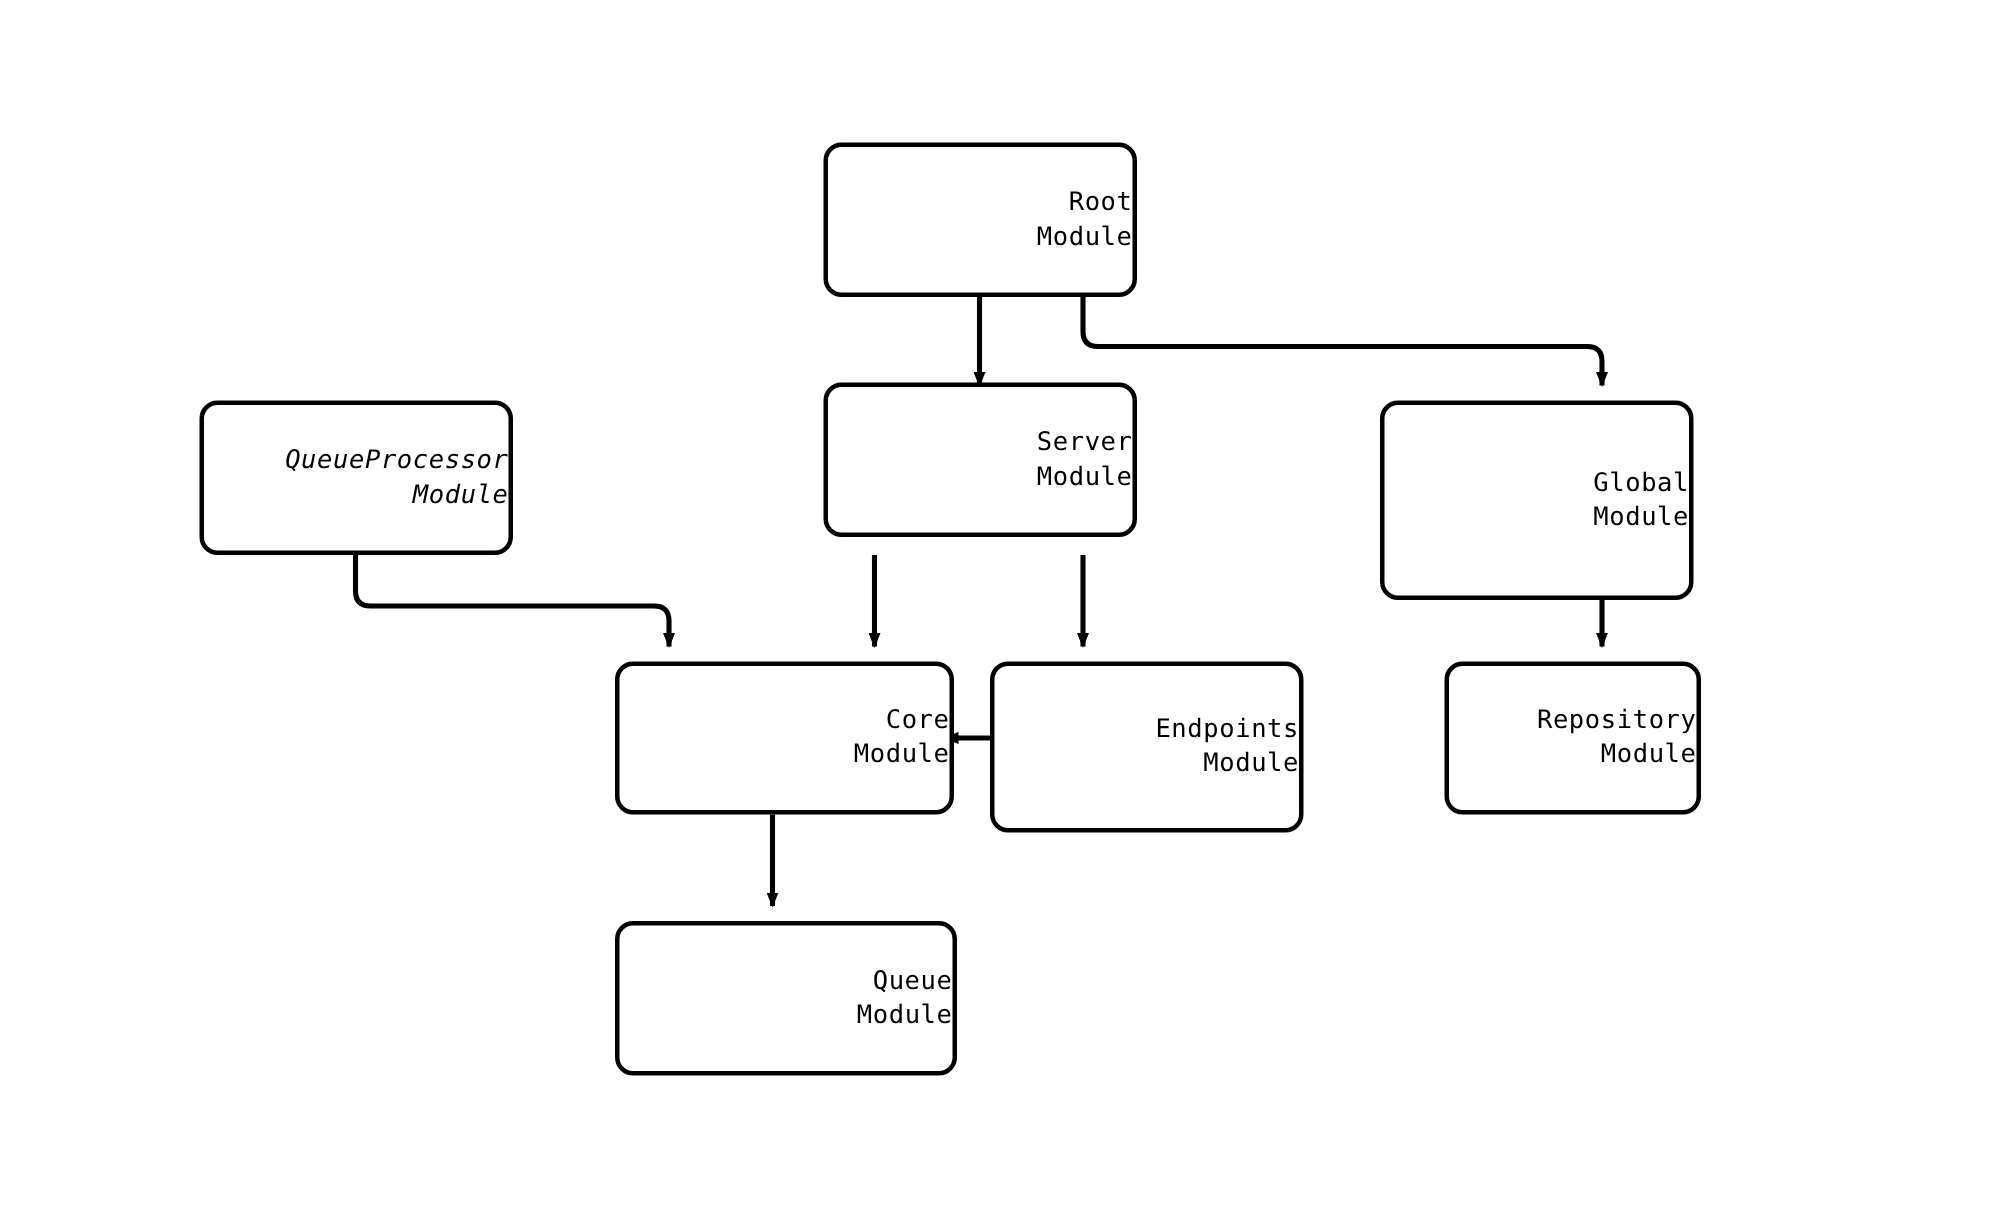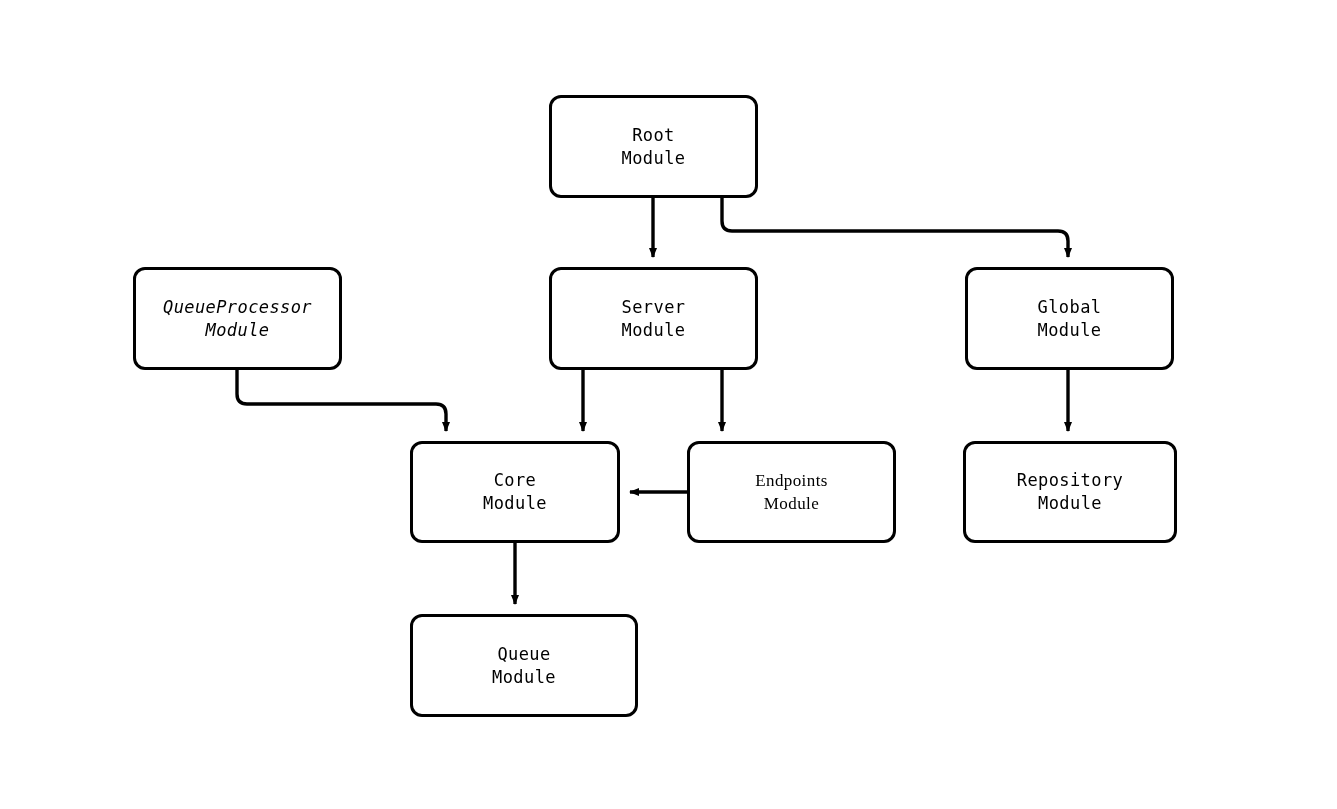--- a/index.html
+++ b/index.html
@@ -27,21 +27,21 @@
     height: 809px;
   }
   .node {
     position: absolute;
     box-sizing: border-box;
     background: #ffffff;
     border: 3px solid #000000;
     border-radius: 12px;
     display: flex;
     flex-direction: column;
-    align-items: center;
+    align-items: flex-end;
     justify-content: center;
     z-index: 2;
   }
   .node-label {
     font-size: 17px;
     line-height: 23px;
     color: #000000;
     text-align: center;
     letter-spacing: 0.4px;
     white-space: pre;
@@ -95,41 +95,41 @@
   <div class="node" id="node-root" style="left: 549px; top: 95px; width: 209px; height: 103px;">
     <span class="node-label">Root</span>
     <span class="node-label">Module</span>
   </div>
 
   <div class="node" id="node-queueprocessor" style="left: 133px; top: 267px; width: 209px; height: 103px; font-style: italic;">
     <span class="node-label">QueueProcessor</span>
     <span class="node-label">Module</span>
   </div>
 
-  <div class="node" id="node-server" style="left: 549px; top: 267px; width: 209px; height: 103px; border-radius: 12px;">
+  <div class="node" id="node-server" style="left: 549px; top: 255px; width: 209px; height: 103px; border-radius: 12px;">
     <span class="node-label">Server</span>
     <span class="node-label">Module</span>
   </div>
 
-  <div class="node" id="node-global" style="left: 965px; top: 267px; width: 209px; height: 103px;">
+  <div class="node" id="node-global" style="left: 920px; top: 267px; width: 209px; height: 133px;">
     <span class="node-label">Global</span>
     <span class="node-label">Module</span>
   </div>
 
-  <div class="node" id="node-core" style="left: 410px; top: 441px; width: 210px; height: 102px;">
+  <div class="node" id="node-core" style="left: 410px; top: 441px; width: 226px; height: 102px;">
     <span class="node-label">Core</span>
     <span class="node-label">Module</span>
   </div>
 
-  <div class="node" id="node-endpoints" style="left: 687px; top: 441px; width: 209px; height: 102px; font-family: Liberation Serif, serif;">
+  <div class="node" id="node-endpoints" style="left: 660px; top: 441px; width: 209px; height: 114px;">
     <span class="node-label">Endpoints</span>
     <span class="node-label">Module</span>
   </div>
 
-  <div class="node" id="node-repository" style="left: 963px; top: 441px; width: 214px; height: 102px;">
+  <div class="node" id="node-repository" style="left: 963px; top: 441px; width: 171px; height: 102px;">
     <span class="node-label">Repository</span>
     <span class="node-label">Module</span>
   </div>
 
   <div class="node" id="node-queue" style="left: 410px; top: 614px; width: 228px; height: 103px;">
     <span class="node-label">Queue</span>
     <span class="node-label">Module</span>
   </div>
 
 </div>

